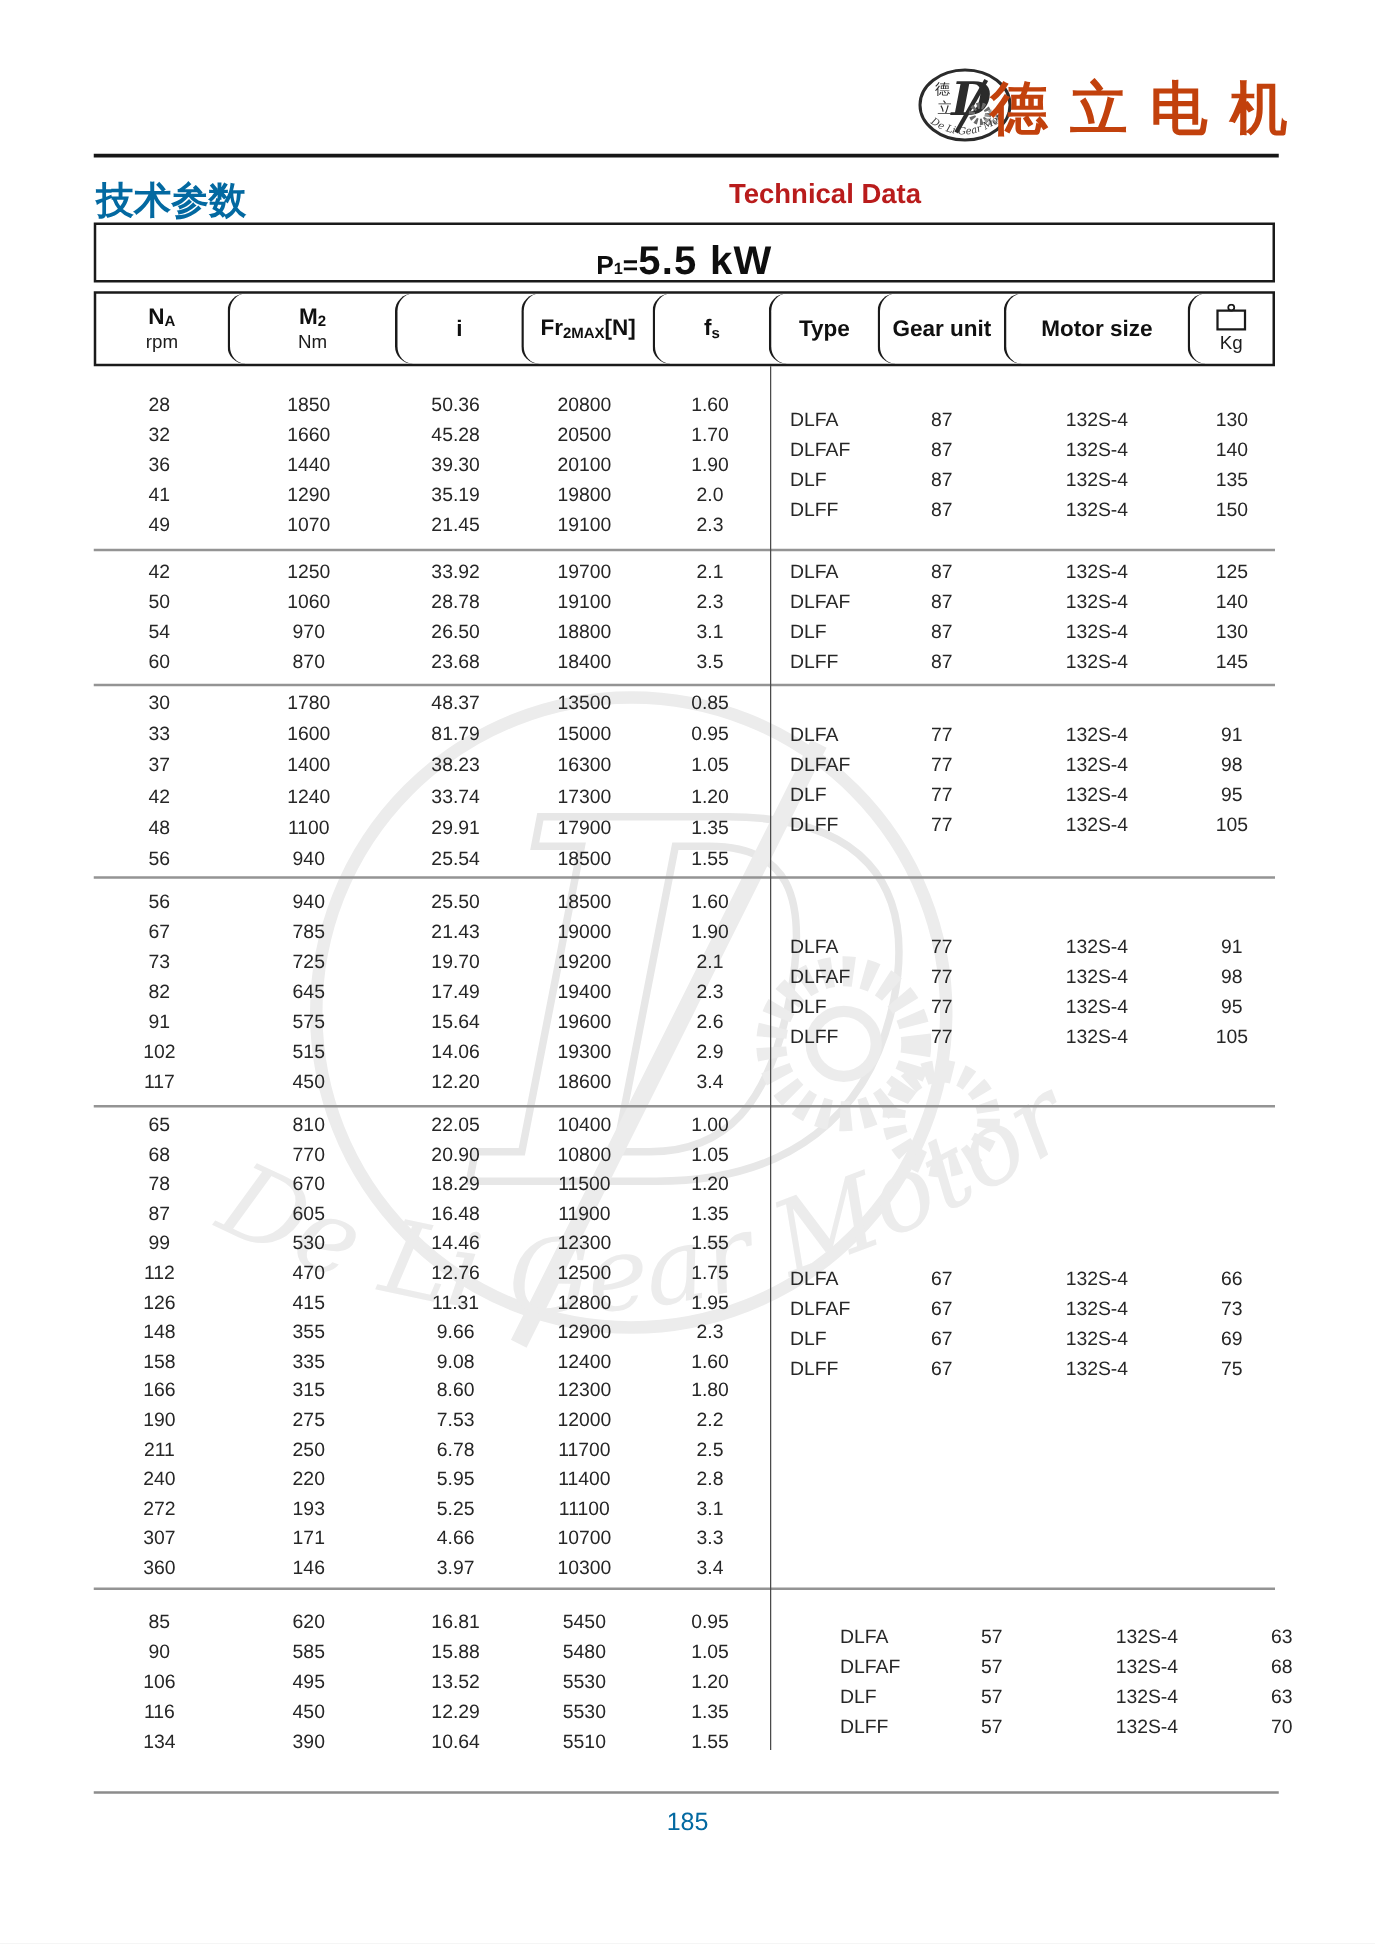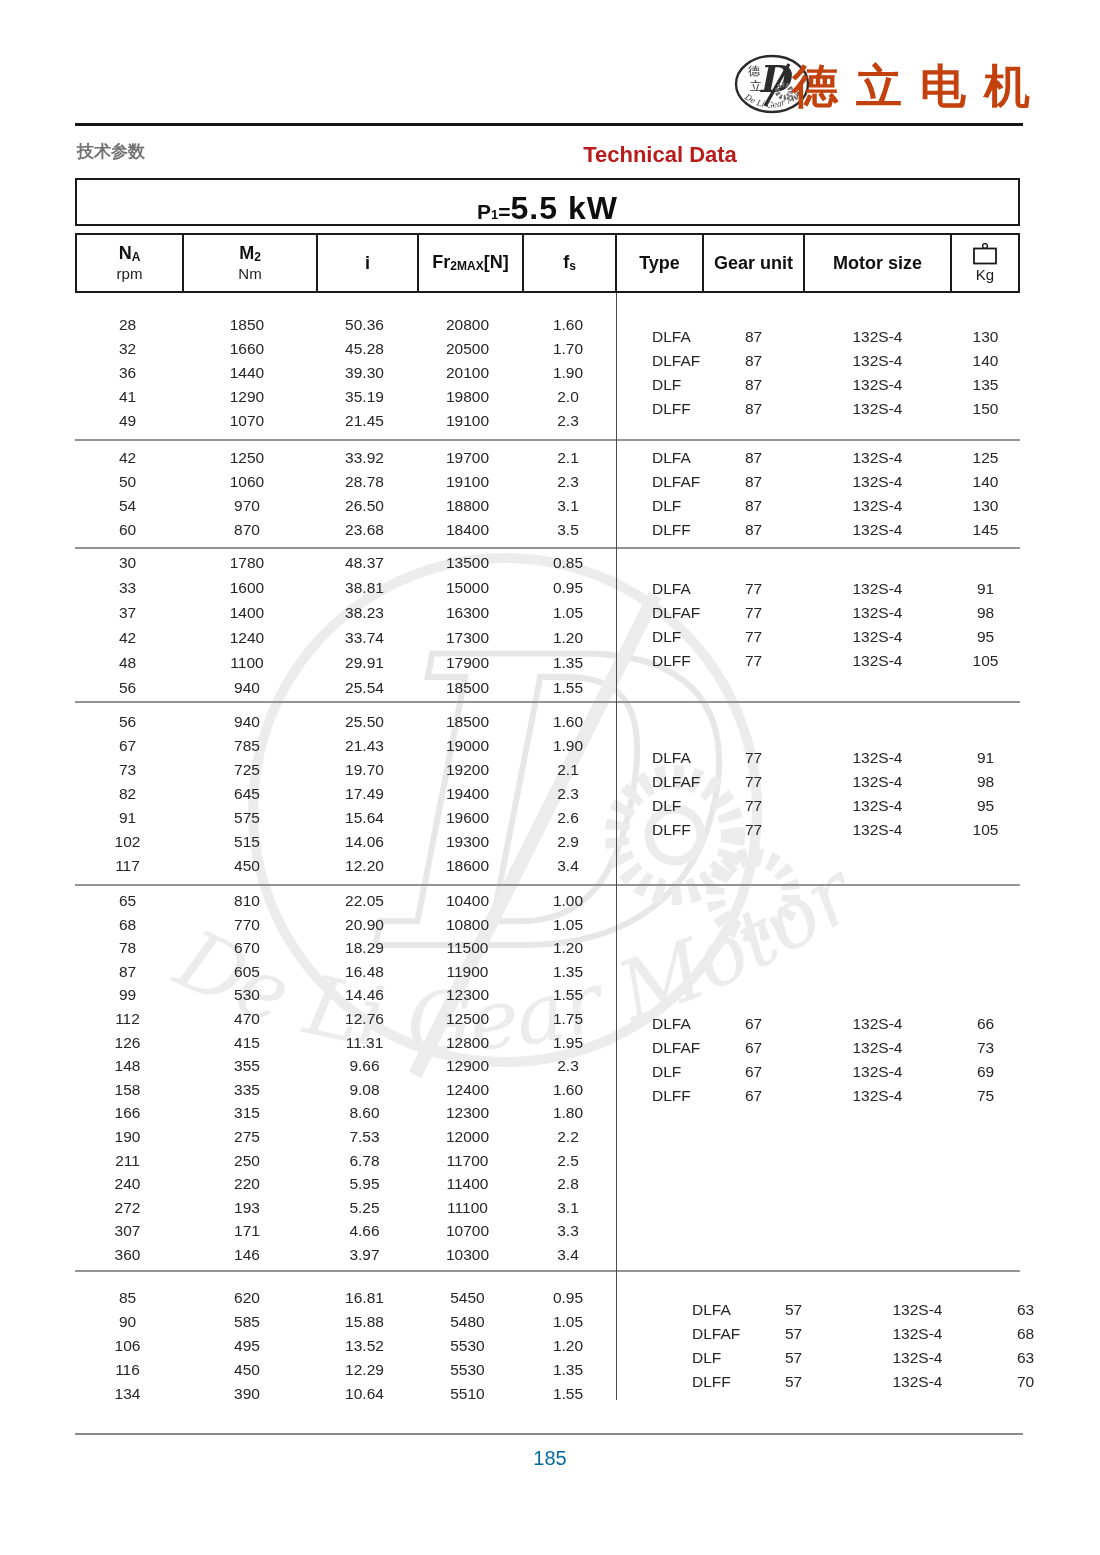--- a/index.html
+++ b/index.html
@@ -3,37 +3,37 @@
 <meta charset="utf-8">
 <style>
   html,body{margin:0;padding:0;background:#e8e8e8;}
   .page{position:relative;width:1100px;height:1555px;background:#ffffff;margin:0 auto;
         font-family:"Liberation Sans","DejaVu Sans",sans-serif;color:#1f1f1f;overflow:hidden;}
   
   .logo-svg{position:absolute;left:731px;top:48px;width:82px;height:82px;z-index:1;}
   .brand-name{position:absolute;top:56px;right:52px;font-family:"DejaVu Serif","Liberation Serif",serif;
               font-size:46px;font-weight:bold;letter-spacing:18px;color:#c2410c;z-index:1;}
   .top-rule{position:absolute;left:75px;top:123px;width:948px;height:3px;background:#161616;z-index:1;}
-  .title-cn{position:absolute;left:77px;top:140px;font-size:17px;font-weight:bold;color:#737373;z-index:1;}
+  .title-cn{position:absolute;left:77px;top:140px;font-size:30px;font-weight:bold;color:#0369a1;z-index:1;}
   .title-en{position:absolute;left:220px;top:142px;width:880px;text-align:center;
             font-size:22px;font-weight:bold;color:#b91c1c;z-index:1;}
   
   .power-box{position:absolute;left:75px;top:178px;width:945px;height:48px;box-sizing:border-box;
              border:2px solid #1a1a1a;display:flex;align-items:center;justify-content:center;z-index:1;}
   .power-inner{display:inline-flex;align-items:baseline;font-weight:bold;color:#0e0e0e;}
   .power-p{font-size:21px;}
   .power-sub{font-size:13px;}
   .power-eq{font-size:21px;}
   .power-val{font-size:32px;letter-spacing:1px;margin-top:12px;}
   
   .thead{position:absolute;left:75px;top:233px;width:945px;height:60px;box-sizing:border-box;
          border:2px solid #1a1a1a;display:grid;
          grid-template-columns:105px 134px 101px 105px 93px 87px 101px 147px auto;z-index:1;background:transparent;}
   .hcell{display:flex;flex-direction:column;align-items:center;justify-content:center;
-         border-left:2px solid #1a1a1a;line-height:1.15;}
+         border-left:2px solid #1a1a1a;line-height:1.15;border-radius:14px;}
   .hcell:first-child{border-left:none;}
   .h-main{font-size:18px;font-weight:bold;color:#101010;}
   .h-sub{font-size:12px;font-weight:bold;vertical-align:-2px;}
   .h-unit{font-size:15px;color:#1c1c1c;}
   .kg-icon{width:26px;height:22px;display:block;margin-bottom:1px;}
   
   .tbody{position:absolute;left:75px;top:293px;width:945px;z-index:1;}
   .vdivider{position:absolute;left:541px;top:0;width:1px;height:1107px;background:#4a4a4a;}
   .tsection{display:flex;box-sizing:border-box;border-bottom:2px solid #949494;}
   .sec5{border-bottom:none;gap:40px;}
@@ -42,21 +42,21 @@
   .tleft{width:541px;display:flex;flex-direction:column;justify-content:center;}
   .tright{width:404px;display:flex;flex-direction:column;justify-content:center;}
   .sec0 .tleft,.sec0 .tright{transform:translateY(7px);}
   .sec4 .tright{transform:translateY(-18px);}
   .trow{display:grid;grid-template-columns:105px 134px 101px 105px 96px;height:24px;
         align-items:center;font-size:15.5px;color:#262626;}
   .sec2 .tleft .trow{height:25px;}
   .sec4 .tleft .trow{height:23.6px;}
   .trow-type{grid-template-columns:87px 101px 147px 69px;}
   .tcell{text-align:center;white-space:nowrap;}
-  .tcell.type-name{text-align:left;padding-left:36px;}
+  .tcell.type-name{text-align:left;padding-left:16px;}
   
   .bottom-rule{position:absolute;left:75px;top:1433px;width:948px;height:2px;background:#8c8c8c;z-index:1;}
   .page-number{position:absolute;left:0;top:1447px;width:1100px;text-align:center;
                font-size:20px;color:#0369a1;z-index:1;}
   
   .watermark{position:absolute;left:85px;top:535px;width:900px;height:610px;z-index:0;pointer-events:none;}
 </style>
 </head>
 <body>
 
@@ -269,21 +269,21 @@
           <div class="trow">
             <span class="tcell">30</span>
             <span class="tcell">1780</span>
             <span class="tcell">48.37</span>
             <span class="tcell">13500</span>
             <span class="tcell">0.85</span>
           </div>
           <div class="trow">
             <span class="tcell">33</span>
             <span class="tcell">1600</span>
-            <span class="tcell">38.81</span>
+            <span class="tcell">81.79</span>
             <span class="tcell">15000</span>
             <span class="tcell">0.95</span>
           </div>
           <div class="trow">
             <span class="tcell">37</span>
             <span class="tcell">1400</span>
             <span class="tcell">38.23</span>
             <span class="tcell">16300</span>
             <span class="tcell">1.05</span>
           </div>

